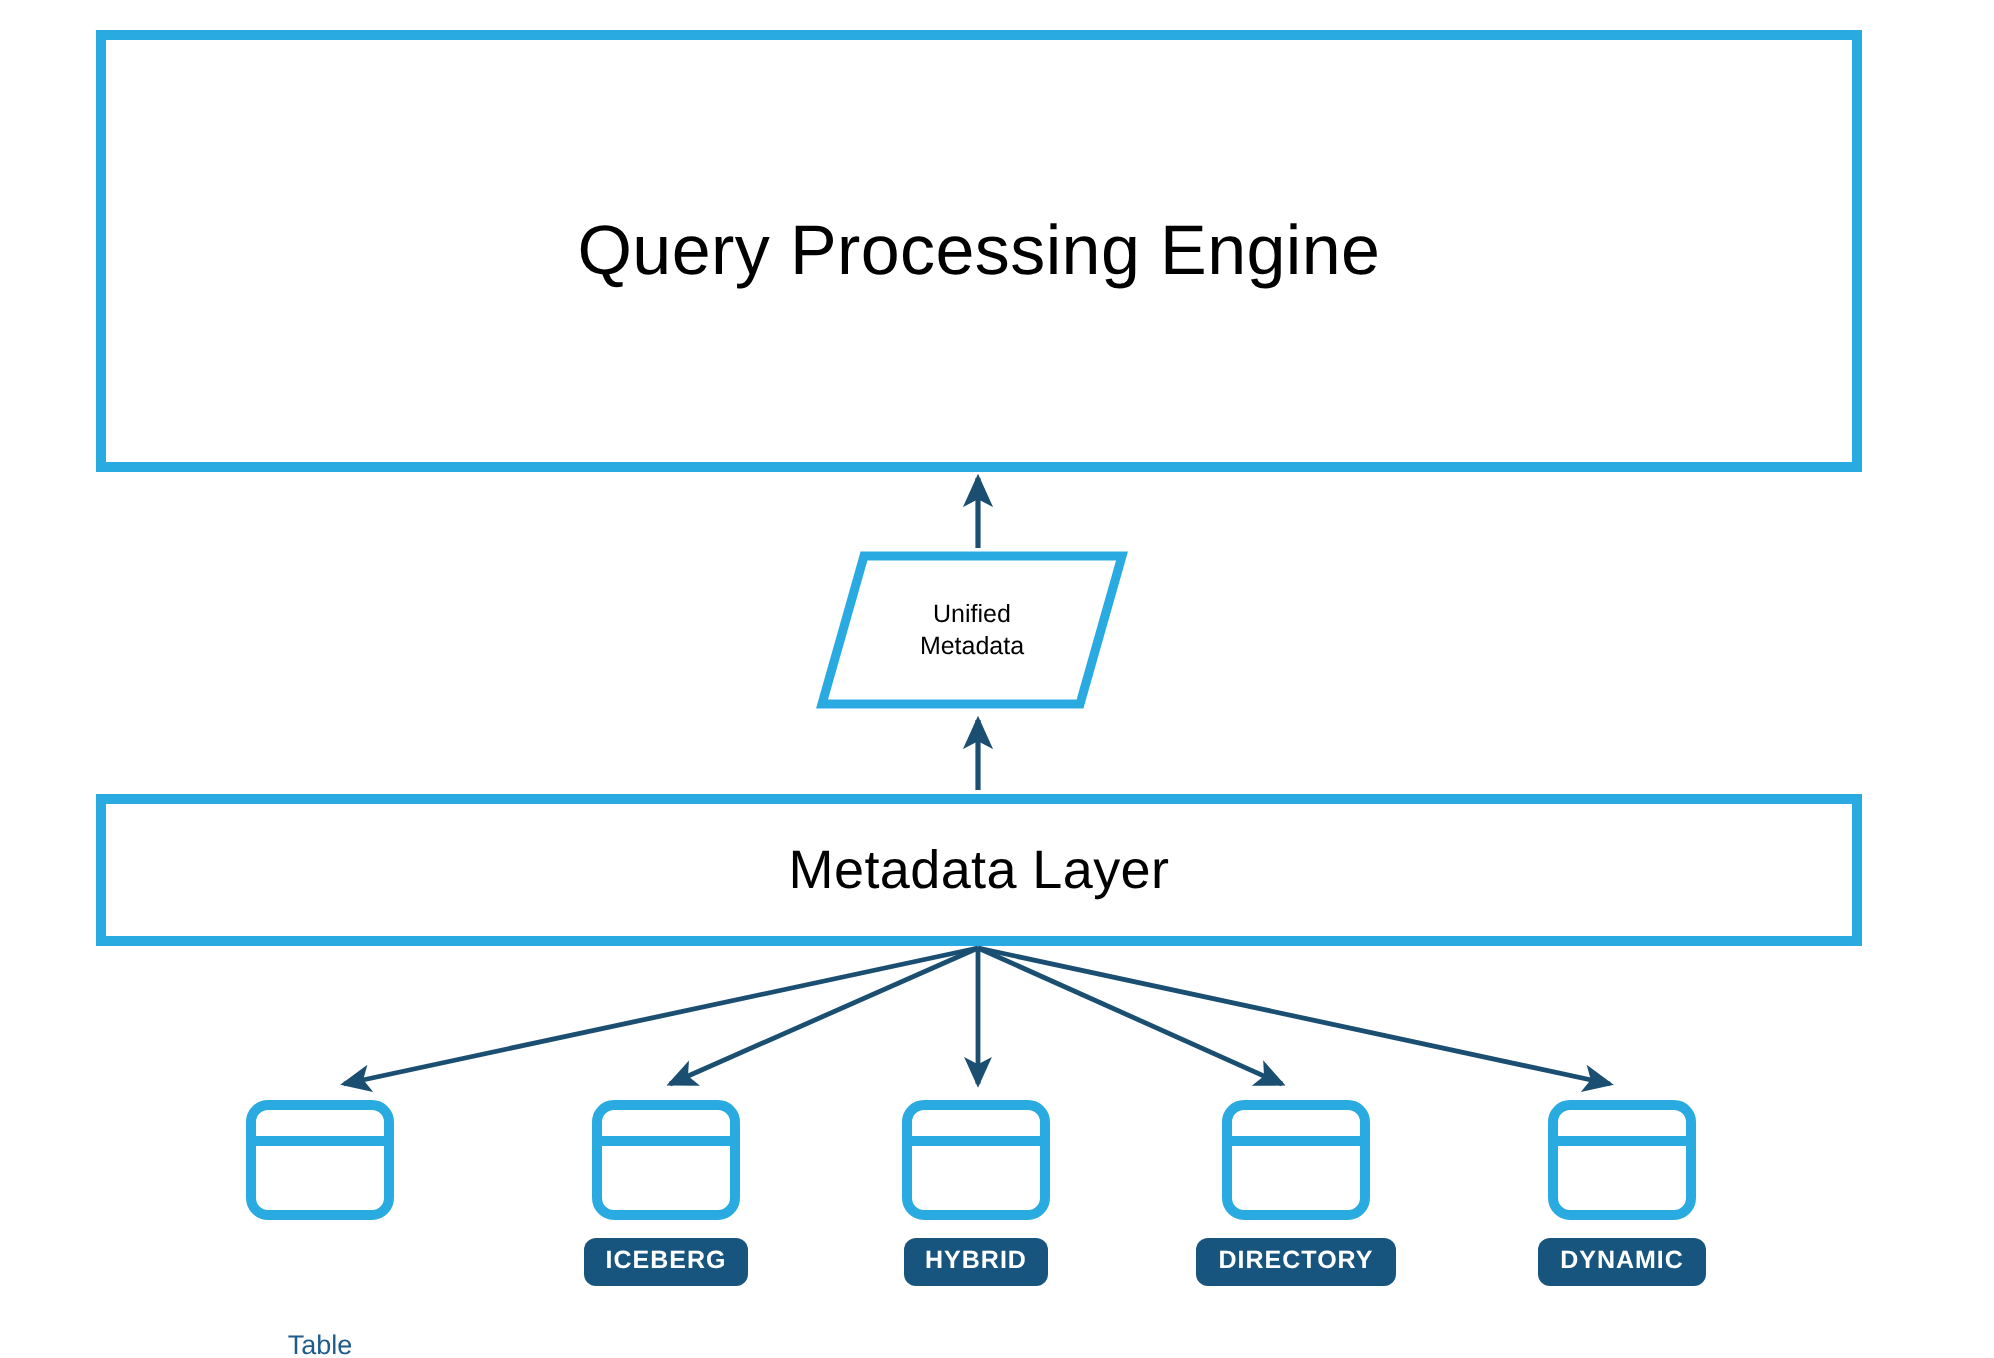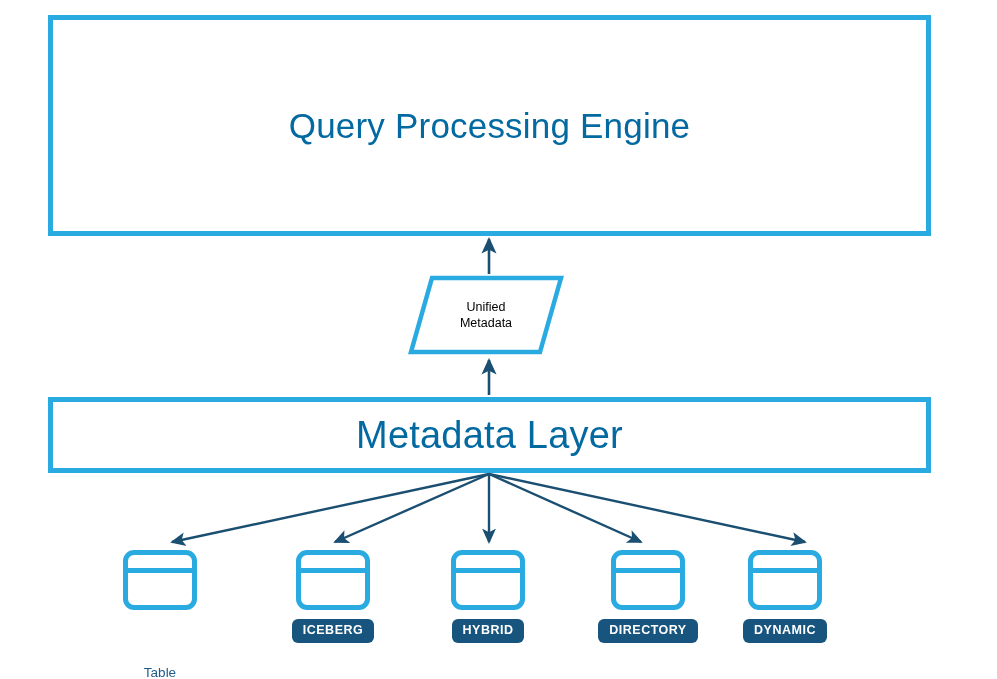--- a/index.html
+++ b/index.html
@@ -26,21 +26,21 @@
   .layer-box {
     position: absolute;
     box-sizing: border-box;
     border: 5px solid #29ABE2;
     background: #ffffff;
     display: flex;
     align-items: center;
     justify-content: center;
   }
   .layer-box .layer-label {
-    color: #0369a1;
+    color: #000000;
     font-weight: 400;
     letter-spacing: 0.2px;
     white-space: nowrap;
   }
 
   #query-engine-box {
     left: 48px;
     top: 15px;
     width: 883px;
     height: 221px;
@@ -49,21 +49,21 @@
     font-size: 35px;
   }
 
   #metadata-layer-box {
     left: 48px;
     top: 397px;
     width: 883px;
     height: 76px;
   }
   #metadata-layer-box .layer-label {
-    font-size: 38px;
+    font-size: 27px;
   }
 
   
   #unified-metadata-shape {
     position: absolute;
     left: 408px;
     top: 275px;
     width: 156px;
     height: 80px;
   }
@@ -205,20 +205,20 @@
     <div class="node-badge">HYBRID</div>
   </div>
 
   <div class="table-node" style="left:588px; top:550px;">
     <div class="table-icon">
       <div class="icon-divider"></div>
     </div>
     <div class="node-badge">DIRECTORY</div>
   </div>
 
-  <div class="table-node" style="left:725px; top:550px;">
+  <div class="table-node" style="left:751px; top:550px;">
     <div class="table-icon">
       <div class="icon-divider"></div>
     </div>
     <div class="node-badge">DYNAMIC</div>
   </div>
 
 </div>
 
 </body></html>

